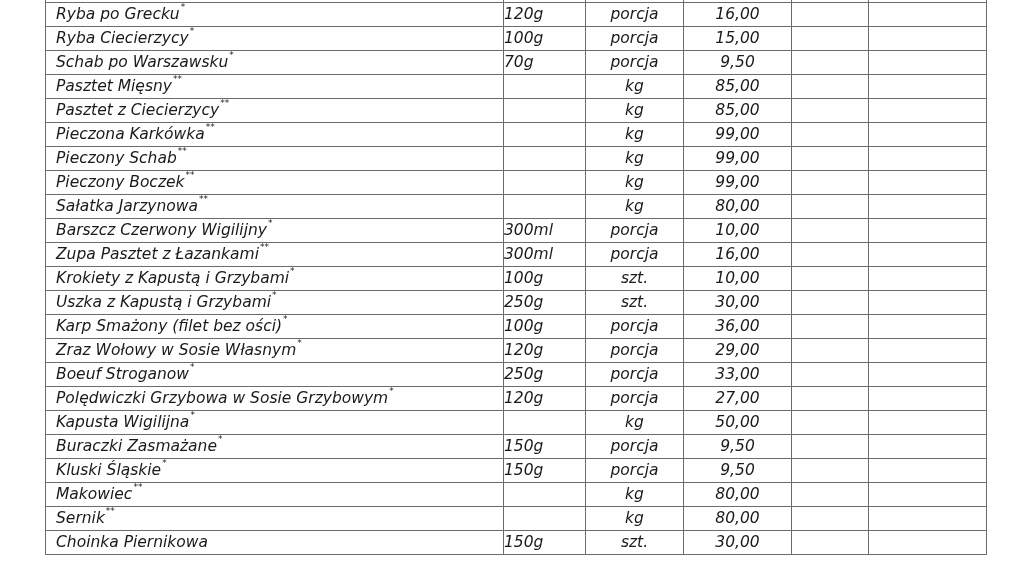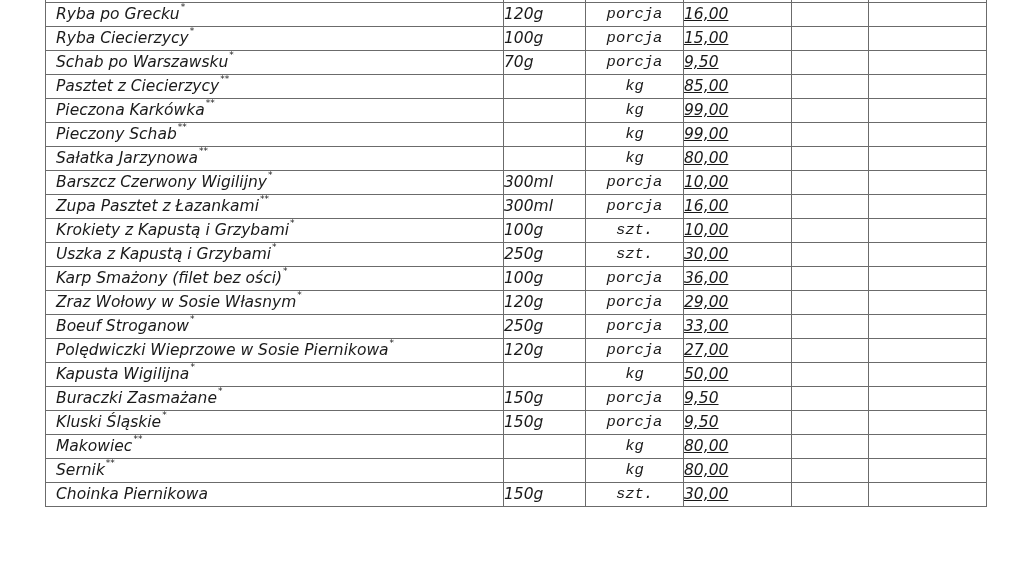--- a/index.html
+++ b/index.html
@@ -6,22 +6,22 @@
   body { width:1024px; height:585px; overflow:hidden; position:relative;
          font-family: "DejaVu Sans", sans-serif; color:#1a1a1a; }
   .sheet { position:absolute; left:0; top:0; width:1024px; height:585px; }
   table.menu { position:absolute; left:45px; top:-22.5px; border-collapse:collapse;
                table-layout:fixed; }
   table.menu td { border:1.5px solid #6b6b6b; height:23px; padding:0; font-style:italic;
                   font-size:15.5px; line-height:23px; white-space:nowrap; overflow:hidden;
                   vertical-align:bottom; }
   td.name { width:447px; padding-left:10px !important; text-align:left; }
   td.qty { width:81px; text-align:left; }
-  td.unit { width:97px; text-align:center;font-family:Liberation Mono, monospace; }
-  td.price { width:107px; text-align:left;text-decoration:underline; }
+  td.unit { width:97px; text-align:center; }
+  td.price { width:107px; text-align:center; }
   td.blank1 { width:76px; }
   td.blank2 { width:117px; }
   sup.mark { font-size:9px; vertical-align:top; line-height:10px; position:relative; top:-1px; margin-left:1px; }
 </style>
 </head>
 <body>
 
 <div class="sheet">
   <table class="menu">
     <tbody id="rows">
@@ -54,20 +54,28 @@
 
   <tr>
     <td class="name"><span>Schab po Warszawsku</span><sup class="mark">*</sup></td>
     <td class="qty">70g</td>
     <td class="unit">porcja</td>
     <td class="price">9,50</td>
     <td class="blank1"></td>
     <td class="blank2"></td>
   </tr>
 
+  <tr>
+    <td class="name"><span>Pasztet Mięsny</span><sup class="mark">**</sup></td>
+    <td class="qty"></td>
+    <td class="unit">kg</td>
+    <td class="price">85,00</td>
+    <td class="blank1"></td>
+    <td class="blank2"></td>
+  </tr>
 
   <tr>
     <td class="name"><span>Pasztet z Ciecierzycy</span><sup class="mark">**</sup></td>
     <td class="qty"></td>
     <td class="unit">kg</td>
     <td class="price">85,00</td>
     <td class="blank1"></td>
     <td class="blank2"></td>
   </tr>
 
@@ -82,20 +90,28 @@
 
   <tr>
     <td class="name"><span>Pieczony Schab</span><sup class="mark">**</sup></td>
     <td class="qty"></td>
     <td class="unit">kg</td>
     <td class="price">99,00</td>
     <td class="blank1"></td>
     <td class="blank2"></td>
   </tr>
 
+  <tr>
+    <td class="name"><span>Pieczony Boczek</span><sup class="mark">**</sup></td>
+    <td class="qty"></td>
+    <td class="unit">kg</td>
+    <td class="price">99,00</td>
+    <td class="blank1"></td>
+    <td class="blank2"></td>
+  </tr>
 
   <tr>
     <td class="name"><span>Sałatka Jarzynowa</span><sup class="mark">**</sup></td>
     <td class="qty"></td>
     <td class="unit">kg</td>
     <td class="price">80,00</td>
     <td class="blank1"></td>
     <td class="blank2"></td>
   </tr>
 
@@ -157,21 +173,21 @@
   <tr>
     <td class="name"><span>Boeuf Stroganow</span><sup class="mark">*</sup></td>
     <td class="qty">250g</td>
     <td class="unit">porcja</td>
     <td class="price">33,00</td>
     <td class="blank1"></td>
     <td class="blank2"></td>
   </tr>
 
   <tr>
-    <td class="name"><span>Polędwiczki Wieprzowe w Sosie Piernikowa</span><sup class="mark">*</sup></td>
+    <td class="name"><span>Polędwiczki Grzybowa w Sosie Grzybowym</span><sup class="mark">*</sup></td>
     <td class="qty">120g</td>
     <td class="unit">porcja</td>
     <td class="price">27,00</td>
     <td class="blank1"></td>
     <td class="blank2"></td>
   </tr>
 
   <tr>
     <td class="name"><span>Kapusta Wigilijna</span><sup class="mark">*</sup></td>
     <td class="qty"></td>

